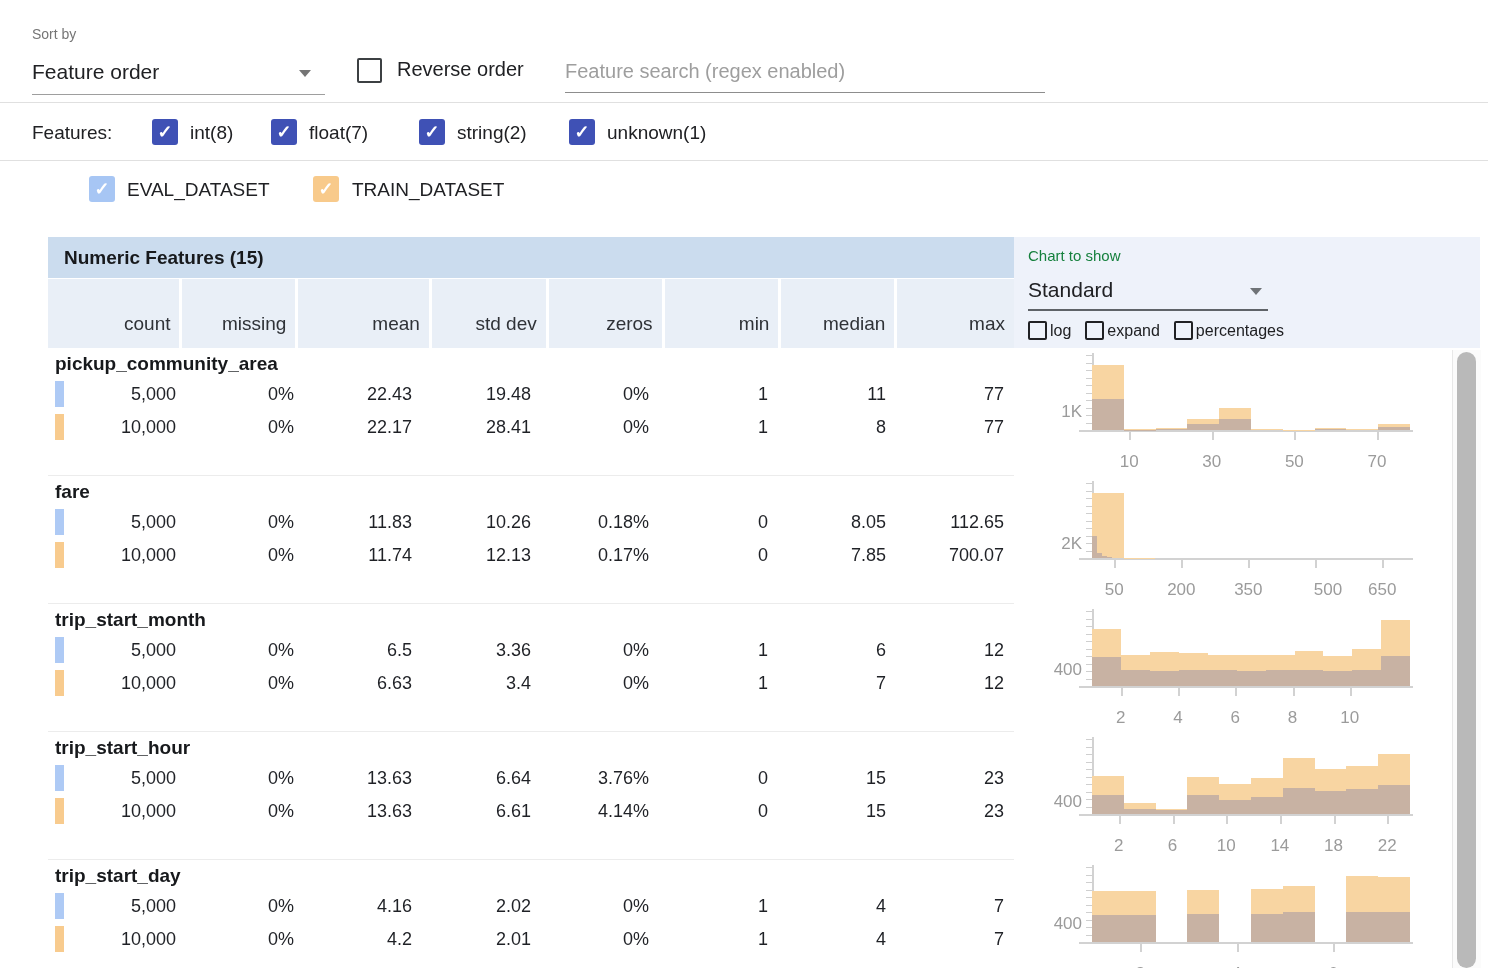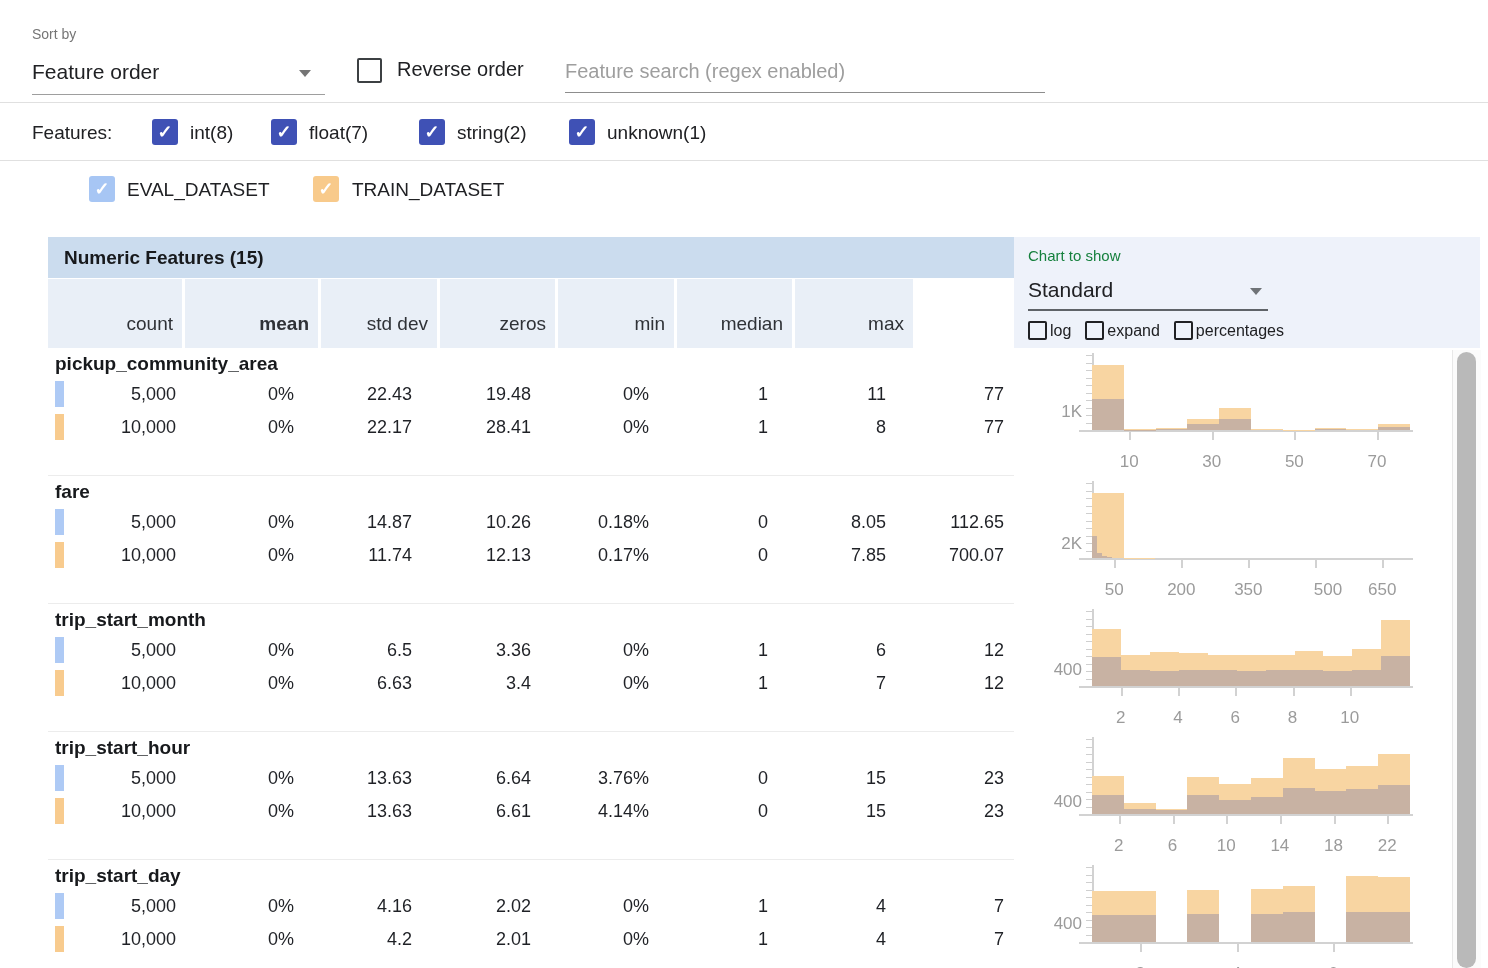--- a/index.html
+++ b/index.html
@@ -123,21 +123,22 @@
         <div class="lbl">expand</div>
       </div>
       <div class="opt">
         <div class="box"></div>
         <div class="lbl">percentages</div>
       </div>
     </div>
 </div>
 <div class="abs col-headers" id="col-headers">
     <div class="col-head" style="width: 137px;">count</div>
-    <div class="col-head" style="width: 136px; font-weight: bold;">mean</div>
+    <div class="col-head" style="width: 118px;">missing</div>
+    <div class="col-head" style="width: 136px;">mean</div>
     <div class="col-head" style="width: 119px;">std dev</div>
     <div class="col-head" style="width: 118px;">zeros</div>
     <div class="col-head" style="width: 119px;">min</div>
     <div class="col-head" style="width: 118px;">median</div>
     <div class="col-head" style="width: 118px;">max</div>
   </div>
 
 <div class="abs rows" id="rows">
     <div class="fblock">
       <div class="fname">pickup_community_area</div>
@@ -163,21 +164,21 @@
         <div class="cell" style="width: 118px;">8</div>
         <div class="cell" style="width: 118px;">77</div>
       </div>
     </div>
     <div class="fblock">
       <div class="fname">fare</div>
       <div class="drow" style="top: 30px;">
         <div class="chip" style="background: rgb(174, 202, 245);"></div>
         <div class="cell" style="width: 137px;">5,000</div>
         <div class="cell" style="width: 118px;">0%</div>
-        <div class="cell" style="width: 118px;">14.87</div>
+        <div class="cell" style="width: 118px;">11.83</div>
         <div class="cell" style="width: 119px;">10.26</div>
         <div class="cell" style="width: 118px;">0.18%</div>
         <div class="cell" style="width: 119px;">0</div>
         <div class="cell" style="width: 118px;">8.05</div>
         <div class="cell" style="width: 118px;">112.65</div>
       </div>
       <div class="drow" style="top: 63px;">
         <div class="chip" style="background: rgb(248, 203, 142);"></div>
         <div class="cell" style="width: 137px;">10,000</div>
         <div class="cell" style="width: 118px;">0%</div>

